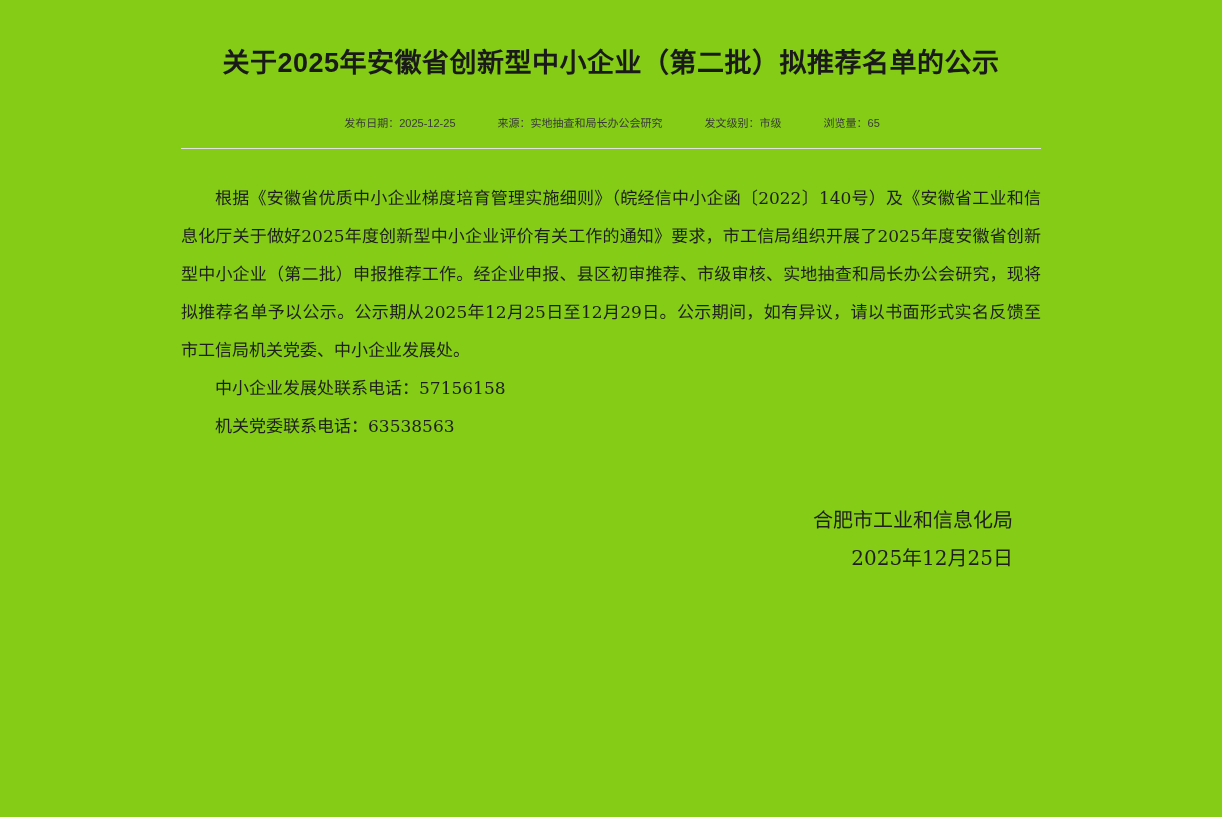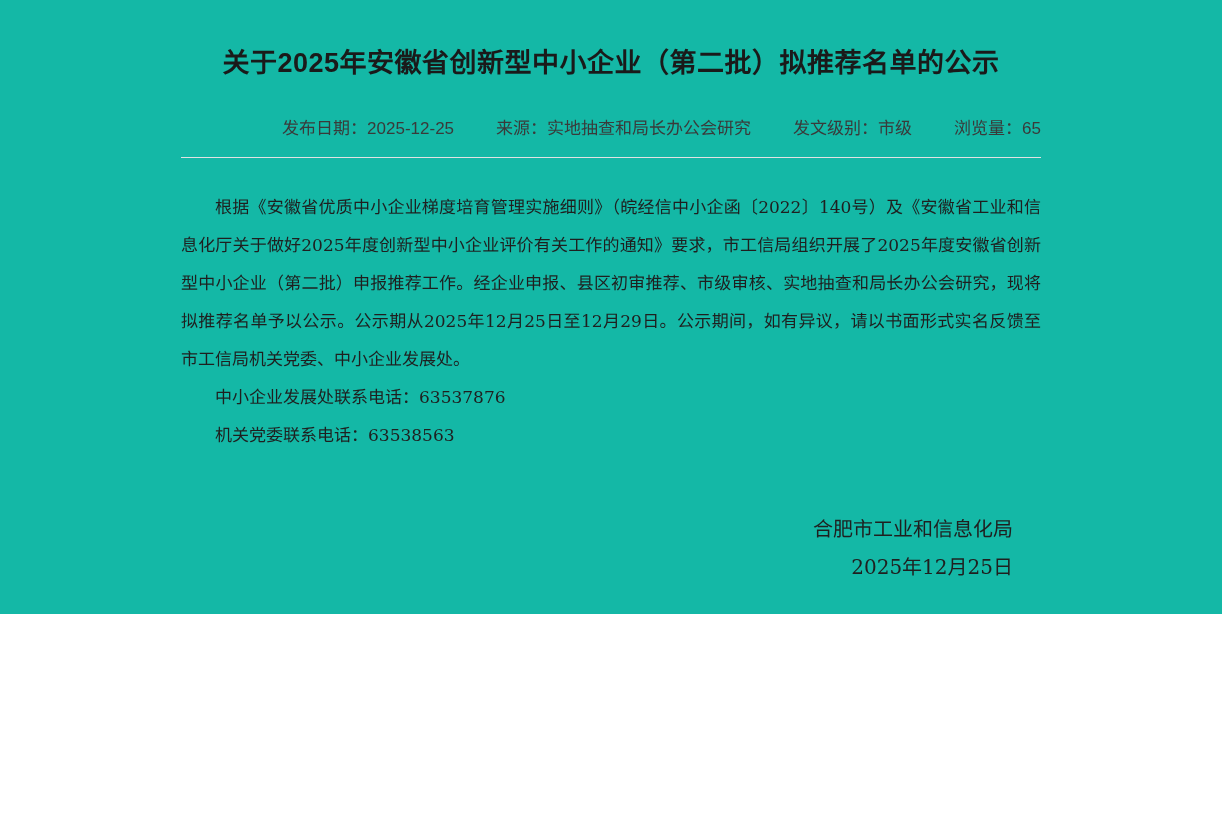--- a/index.html
+++ b/index.html
@@ -9,48 +9,48 @@
   }
   body {
     width: 1222px;
     height: 817px;
     font-family: "Liberation Sans", "DejaVu Sans", sans-serif;
     color: #222222;
     overflow: hidden;
   }
   .page {
     width: 1222px;
-    height: 614px;
+    height: 817px;
     box-sizing: border-box;
     position: relative;
-    background: #14b8a6;
+    background: #84cc16;
   }
   .content-wrap {
     width: 860px;
     margin: 0 auto;
     padding-top: 42px;
     box-sizing: border-box;
   }
   .doc-title {
     font-size: 27px;
     line-height: 42px;
     font-weight: bold;
     text-align: center;
     color: #1a1a1a;
     letter-spacing: 0.5px;
     margin: 0 0 0 0;
     padding: 0 10px;
   }
   .meta-bar {
     margin-top: 30px;
-    font-size: 17px;
+    font-size: 11px;
     color: #3a3a3a;
     display: flex;
     align-items: center;
-    justify-content: flex-end;
+    justify-content: center;
     padding-left: 2px;
   }
   .meta-item {
     white-space: nowrap;
     margin-right: 42px;
   }
   .meta-item:last-child {
     margin-right: 0;
   }
   .meta-label {
@@ -117,21 +117,21 @@
       </span>
       <span class="meta-item">
         <span class="meta-label">浏览量：</span><span class="meta-value">65</span>
       </span>
     </div>
 
     <div class="divider"></div>
 
     <div class="article">
       <p class="para">根据《安徽省优质中小企业梯度培育管理实施细则》（皖经信中小企函〔2022〕140号）及《安徽省工业和信息化厅关于做好2025年度创新型中小企业评价有关工作的通知》要求，市工信局组织开展了2025年度安徽省创新型中小企业（第二批）申报推荐工作。经企业申报、县区初审推荐、市级审核、实地抽查和局长办公会研究，现将拟推荐名单予以公示。公示期从2025年12月25日至12月29日。公示期间，如有异议，请以书面形式实名反馈至市工信局机关党委、中小企业发展处。</p>
-      <p class="para-phone">中小企业发展处联系电话：63537876</p>
+      <p class="para-phone">中小企业发展处联系电话：57156158</p>
       <p class="para-phone">机关党委联系电话：63538563</p>
     </div>
 
     <div class="signature">
       <span class="sig-line">合肥市工业和信息化局</span>
       <span class="sig-line">2025年12月25日</span>
     </div>
 
   </div>
 </div>

